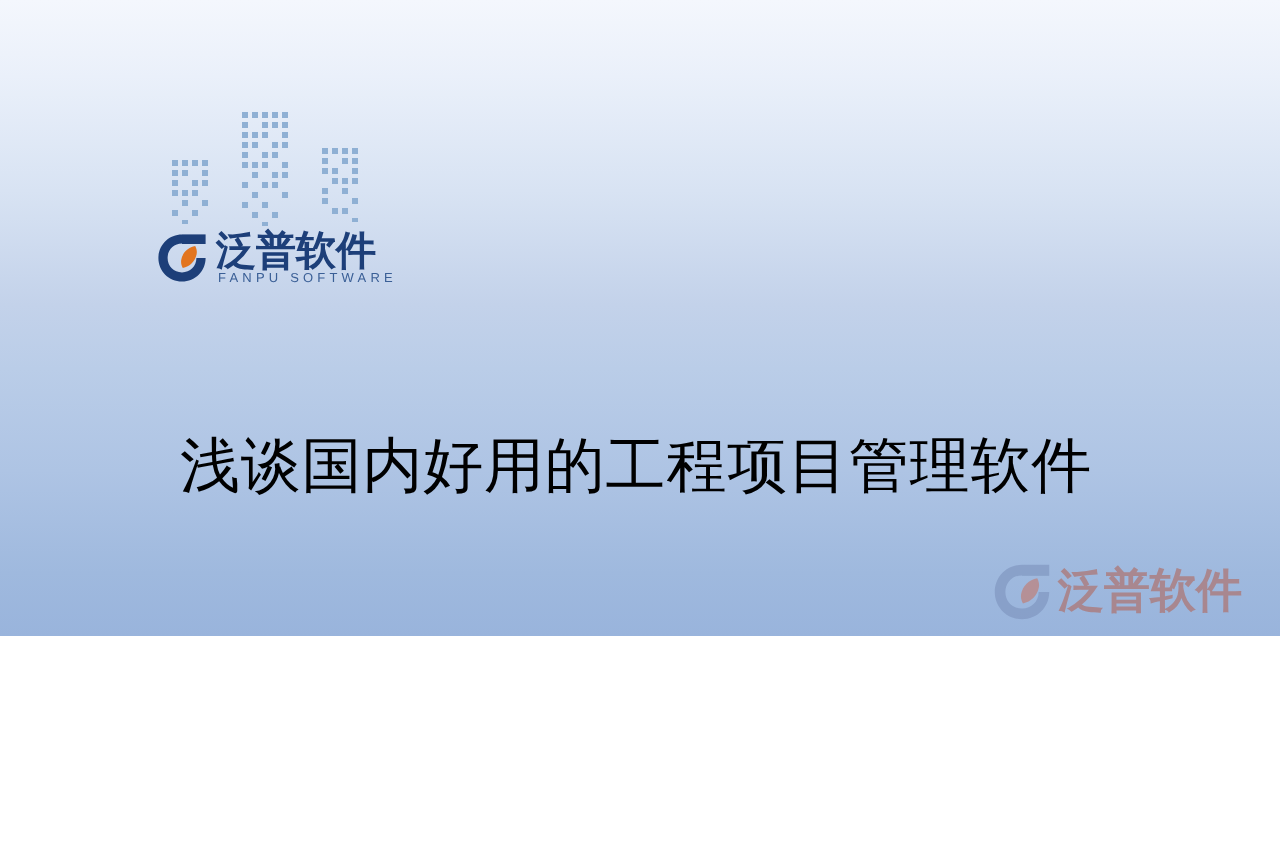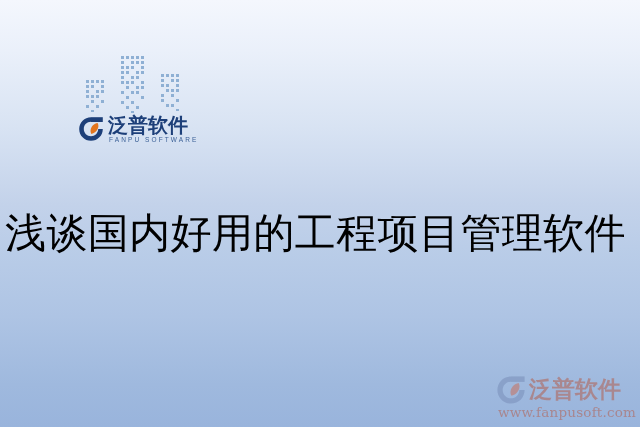--- a/index.html
+++ b/index.html
@@ -3,21 +3,21 @@
 <meta charset="utf-8">
 <style>
   html, body {
     margin: 0;
     padding: 0;
     background: #ffffff;
   }
   .slide {
     position: relative;
     width: 640px;
-    height: 427px;
+    height: 318px;
     overflow: hidden;
     background: linear-gradient(to bottom,
         #f4f7fd 0%,
         #eaf0fa 12%,
         #d8e3f3 30%,
         #c3d2ea 48%,
         #bacde8 58%,
         #aec4e4 74%,
         #9fb9de 90%,
         #99b4dc 100%);
@@ -77,25 +77,25 @@
     white-space: nowrap;
     display: block;
     margin-top: 2px;
     margin-left: 1px;
   }
 
   
   .title {
     position: absolute;
     left: 0;
-    right: 14px;
+    right: 4px;
     top: 212px;
-    text-align: right;
+    text-align: center;
     font-family: "DejaVu Serif", "Liberation Serif", serif;
-    font-size: 41px;
+    font-size: 30px;
     line-height: 43px;
     color: #000000;
     letter-spacing: 0.4px;
   }
   .title-line { display: block; }
 
   
   .watermark {
     position: absolute;
     right: 2px;
@@ -243,16 +243,15 @@
   <div class="watermark">
     <div class="wm-row">
       <svg class="wm-mark" viewBox="0 0 26 26">
         <path d="M13 1.2 C6.4 1.2 1.2 6.4 1.2 13 C1.2 19.6 6.4 24.8 13 24.8 L13 20.2 C8.9 20.2 5.8 17.1 5.8 13 C5.8 8.9 8.9 5.8 13 5.8 Z" fill="#7d93bd"></path>
         <path d="M13 1.2 L24.8 1.2 L24.8 6.0 L13 6.0 Z" fill="#7d93bd"></path>
         <path d="M24.8 13 C24.8 19.6 19.6 24.8 13 24.8 L13 20.2 C17.1 20.2 20.2 17.1 20.2 13 Z" fill="#7d93bd"></path>
         <path d="M19.6 7.0 C16.0 7.6 13.2 10.4 12.6 14.0 C12.4 15.4 12.7 16.8 13.4 18.0 C16.9 17.3 19.6 14.6 20.3 11.1 C20.6 9.7 20.3 8.3 19.6 7.0 Z" fill="#c4796c"></path>
       </svg>
       <span class="wm-cn">泛普软件</span>
     </div>
-    <div class="wm-url">www.fanpusoft.com</div>
   </div>
 
 </div>
 
 </body></html>

